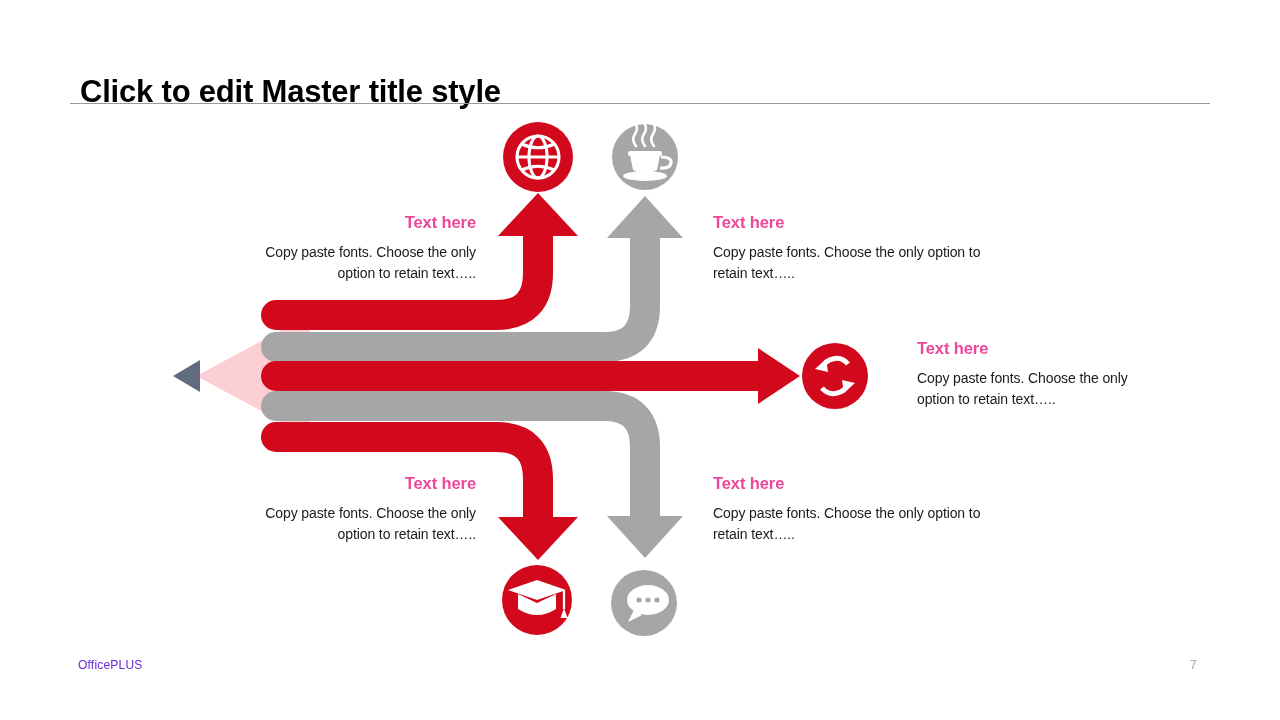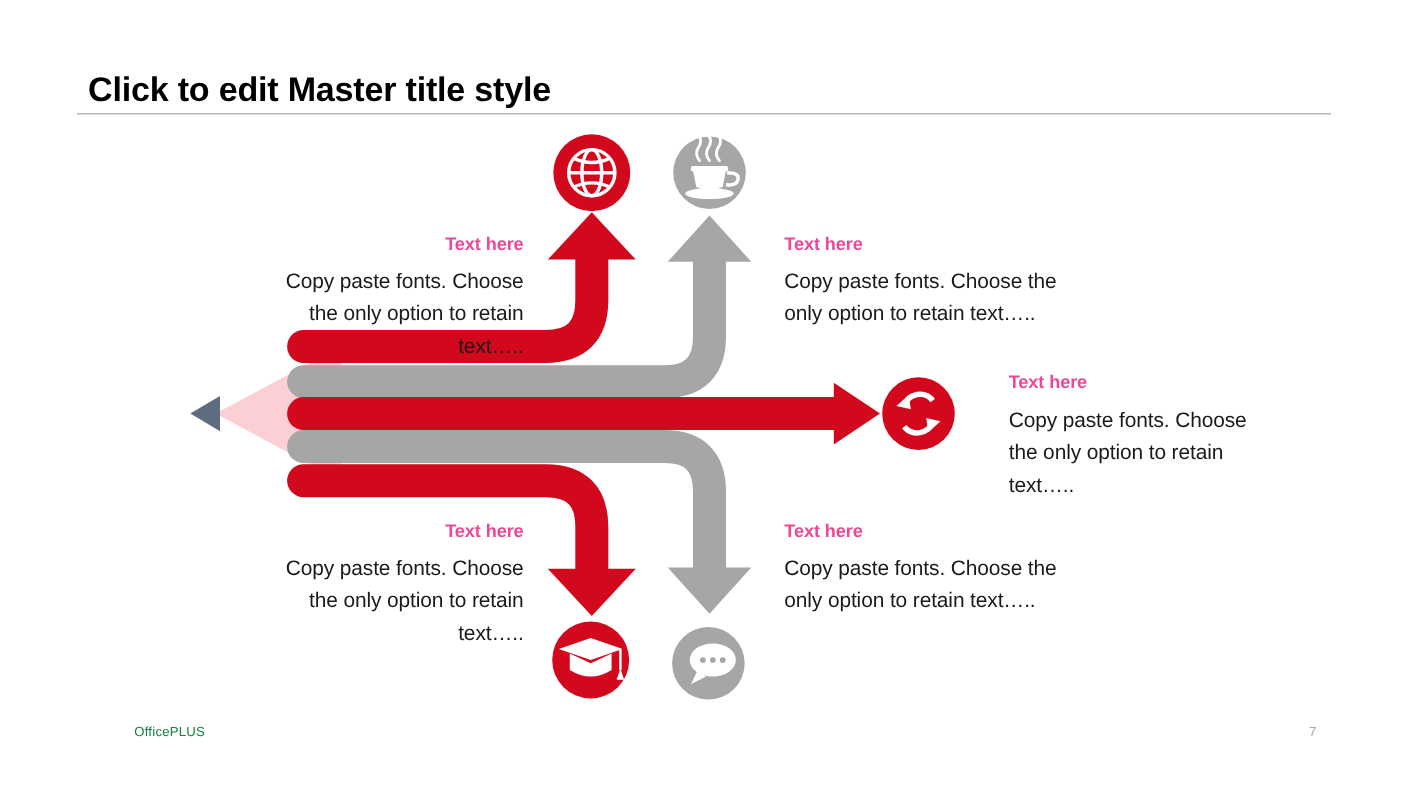--- a/index.html
+++ b/index.html
@@ -13,21 +13,21 @@
     position: relative;
     overflow: hidden;
     font-family: "Liberation Sans", sans-serif;
     -webkit-font-smoothing: antialiased;
   }
 
   
   #slide-title {
     position: absolute;
     left: 80px;
-    top: 64px;
+    top: 74px;
     font-size: 31px;
     font-weight: bold;
     color: #000000;
     letter-spacing: -0.2px;
     white-space: nowrap;
   }
   #title-rule {
     position: absolute;
     left: 70px;
     top: 103px;
@@ -51,21 +51,21 @@
   }
   .callout .c-title {
     font-size: 16.5px;
     font-weight: bold;
     color: #ec4899;
     line-height: 1.25;
     margin: 0 0 9px 0;
     letter-spacing: -0.1px;
   }
   .callout .c-body {
-    font-size: 19px;
+    font-size: 14px;
     font-weight: normal;
     color: #1a1a1a;
     line-height: 1.55;
     margin: 0;
     letter-spacing: -0.1px;
   }
   .callout.align-right { text-align: right; }
   .callout.align-left  { text-align: left; }
 
   #callout-top-left    { left: 238px; top: 212px; width: 238px; }
@@ -73,23 +73,22 @@
   #callout-middle      { left: 917px; top: 338px; width: 232px; }
   #callout-bottom-left { left: 238px; top: 473px; width: 238px; }
   #callout-bottom-right{ left: 713px; top: 473px; width: 282px; }
 
   
   #footer-brand {
     position: absolute;
     left: 78px;
     top: 658px;
     font-size: 12px;
-    color: #15803d;
+    color: #6d28d9;
     letter-spacing: 0.2px;
-    margin-left: 44px;
   }
   #footer-page {
     position: absolute;
     left: 1190px;
     top: 658px;
     font-size: 12px;
     color: #a8a8a8;
   }
 </style>
 </head>

